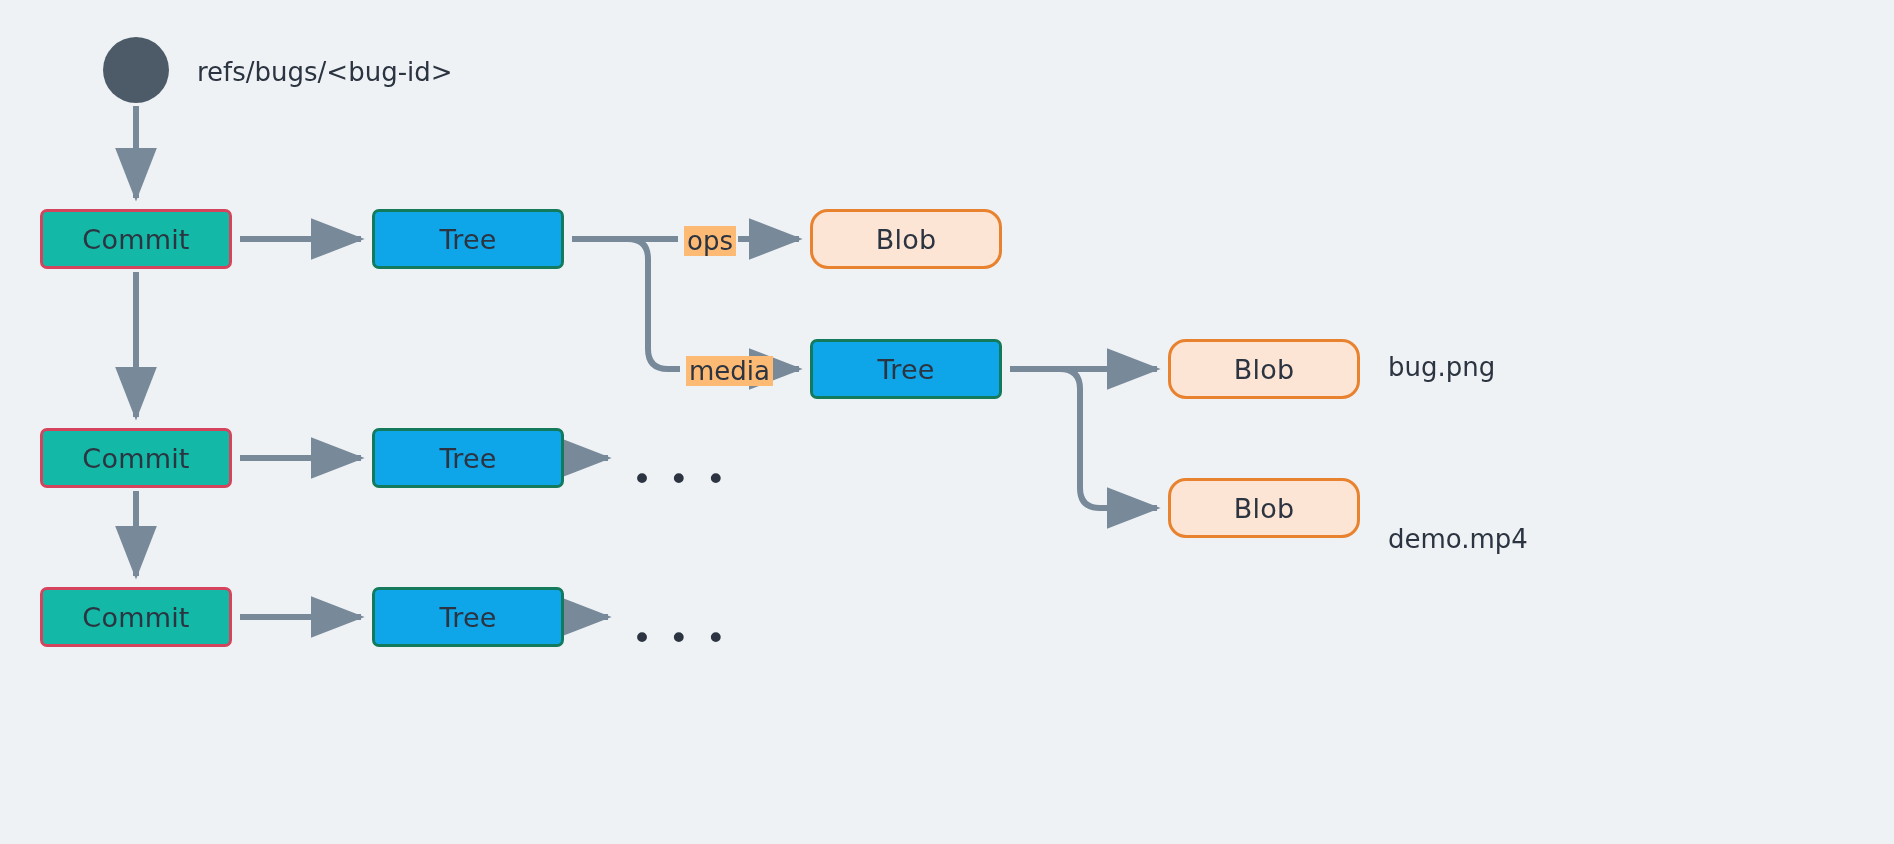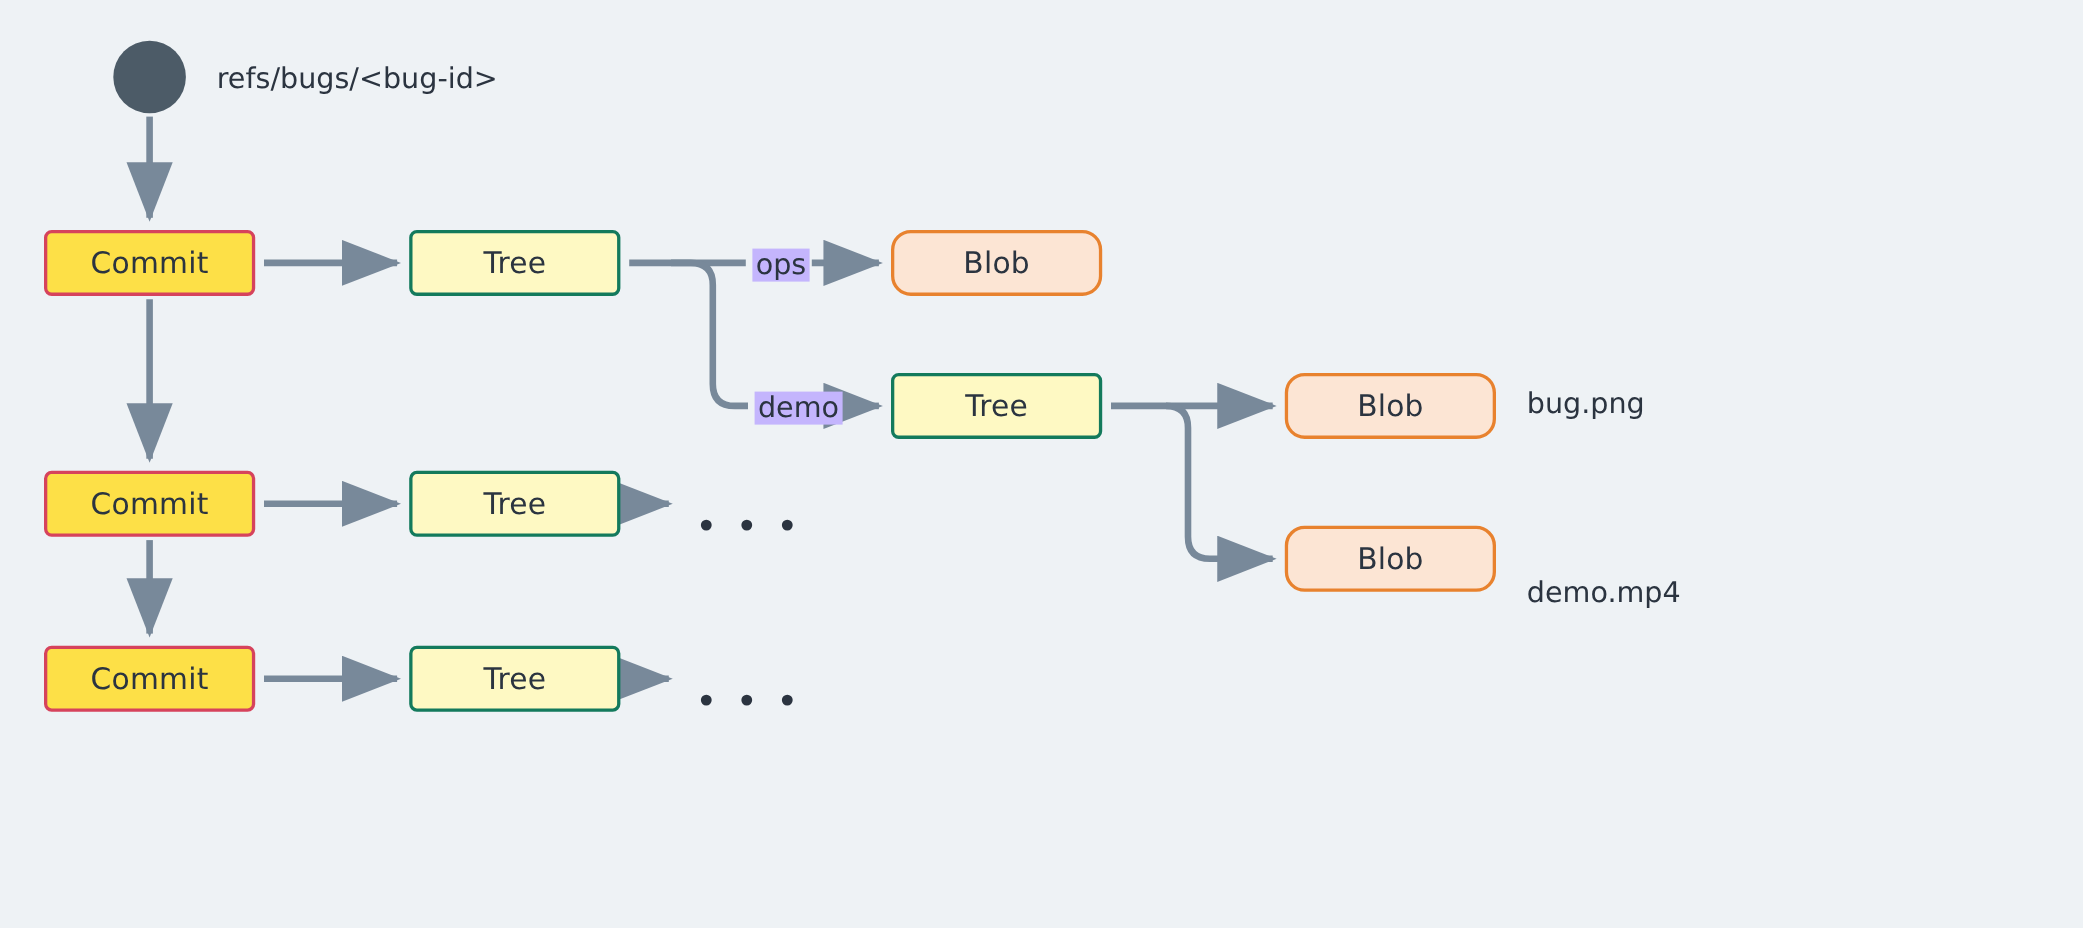--- a/index.html
+++ b/index.html
@@ -34,26 +34,26 @@
     align-items: center;
     justify-content: center;
     border-radius: 7px;
     border-width: 3px;
     border-style: solid;
     font-size: 27px;
     letter-spacing: 0.2px;
     color: #2b3440;
   }
   .node-commit {
-    background: #fde047;
+    background: #14b8a6;
     border-color: #d6435c;
     text-align: right;
   }
   .node-tree {
-    background: #fef9c3;
+    background: #0ea5e9;
     border-color: #137a5c;
     text-align: center;
   }
   .node-blob {
     background: #fce5d4;
     border-color: #e8822e;
     border-radius: 18px;
   }
   .root-dot {
     position: absolute;
@@ -64,21 +64,21 @@
     position: absolute;
     font-size: 26px;
     color: #2b3440;
     white-space: nowrap;
   }
   .edge-label {
     position: absolute;
     font-size: 26px;
     color: #2b3440;
     white-space: nowrap;
-    background: #c4b5fd;
+    background: #fdba74;
     padding: 0 3px;
   }
   .ellipsis {
     position: absolute;
     font-size: 34px;
     line-height: 1;
     color: #2b3440;
     letter-spacing: 3px;
     white-space: nowrap;
   }
@@ -164,21 +164,21 @@
   <div class="node node-commit" style="left:40px; top:587px; width:192px; height:60px;">
     <span>Commit</span>
   </div>
 
   <div class="node node-tree" style="left:372px; top:587px; width:192px; height:60px;">
     <span>Tree</span>
   </div>
 
   <div class="edge-label" style="left:684px; top:226px;">ops</div>
 
-  <div class="edge-label" style="left:686px; top:356px;">demo</div>
+  <div class="edge-label" style="left:686px; top:356px;">media</div>
 
   <div class="free-label" style="left:1388px; top:352px;">bug.png</div>
 
   <div class="free-label" style="left:1388px; top:495px;margin-top:29px;">demo.mp4</div>
 
   <div class="ellipsis" style="left:632px; top:462px;">• • •</div>
 
   <div class="ellipsis" style="left:632px; top:621px;">• • •</div>
 
 </div>

